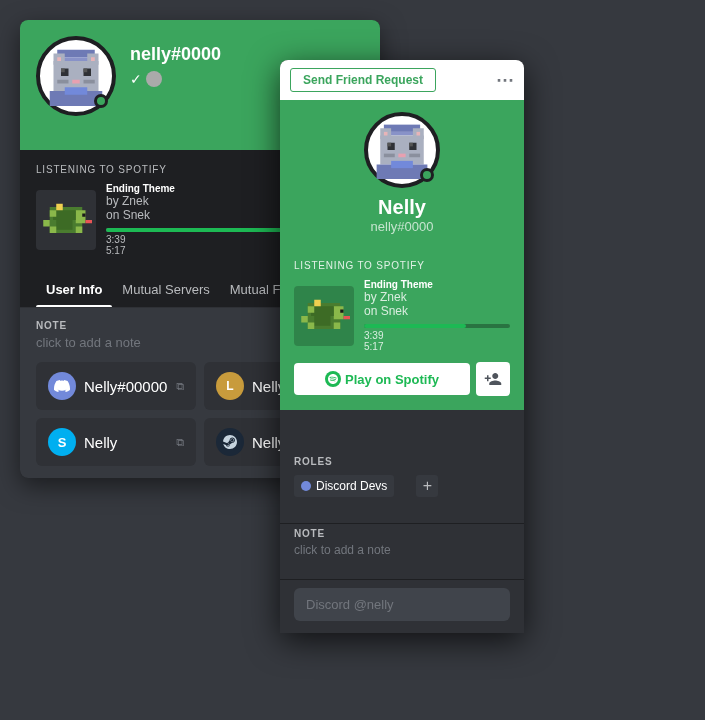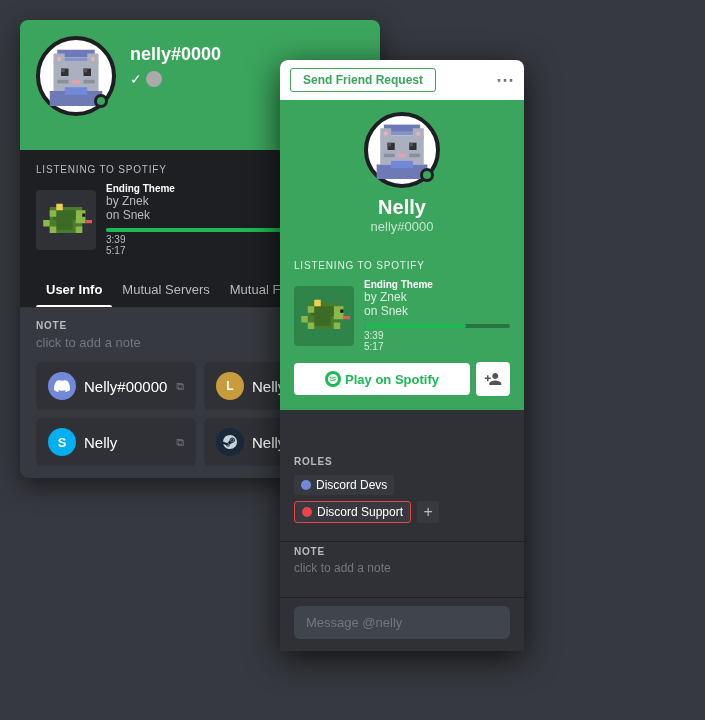--- a/index.html
+++ b/index.html
@@ -380,22 +380,22 @@
       font-size: 10px;
       font-weight: 700;
       text-transform: uppercase;
       letter-spacing: 0.08em;
       margin-bottom: 8px;
       margin-top: 34px;
     }
     .roles-list {
       display: flex;
       flex-wrap: wrap;
-      gap: 6px;
-      margin-bottom: 8px;
+      gap: 22px;
+      margin-bottom: 16px;
     }
     .role-badge {
       display: flex;
       align-items: center;
       gap: 5px;
       background: #36393f;
       border-radius: 3px;
       padding: 3px 7px;
       font-size: 12px;
       color: white;
@@ -669,29 +669,25 @@
     </div>
   </div>
 
   <div class="body-section">
     <div class="roles-label">ROLES</div>
     <div class="roles-list">
       <div class="role-badge">
         <div class="role-dot" style="background:#7289da;"></div>
         <span>Discord Devs</span>
       </div>
-      <div class="role-badge" style="border:1px solid #ed4245;">
-        <div class="role-dot" style="background:#ed4245;"></div>
-        <span>Discord Support</span>
-      </div>
       <div class="add-role-btn">+</div>
     </div>
   </div>
 
   <div class="note-section">
     <div class="note-label">NOTE</div>
     <div class="note-text">click to add a note</div>
   </div>
 
   <div class="message-section">
-    <div class="message-input">Message @nelly</div>
+    <div class="message-input">Discord @nelly</div>
   </div>
 </div>
 
 </body></html>

